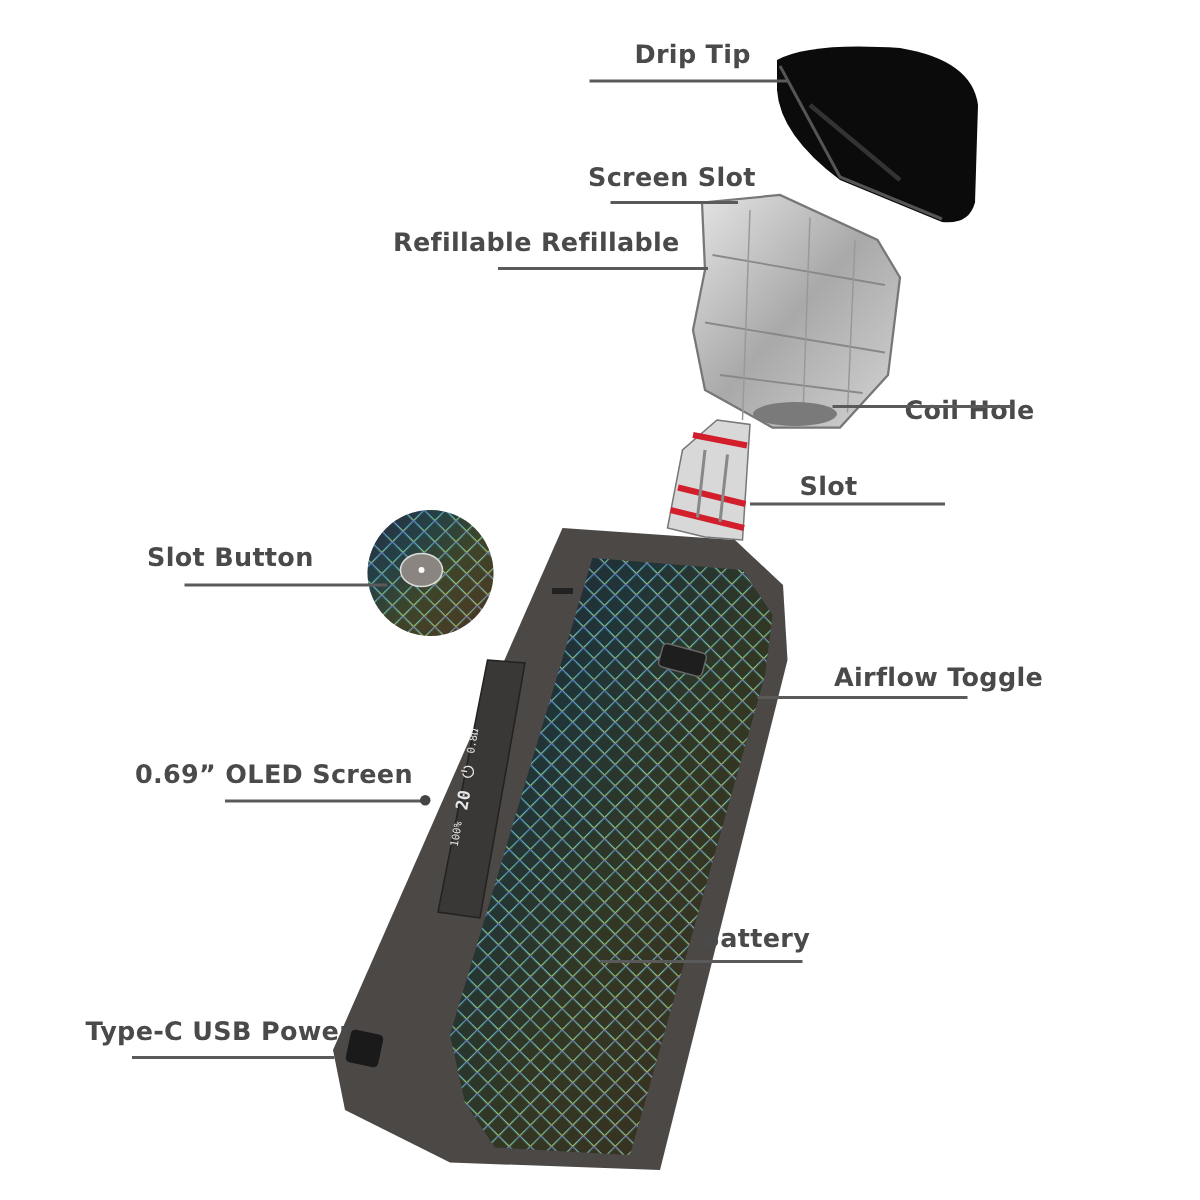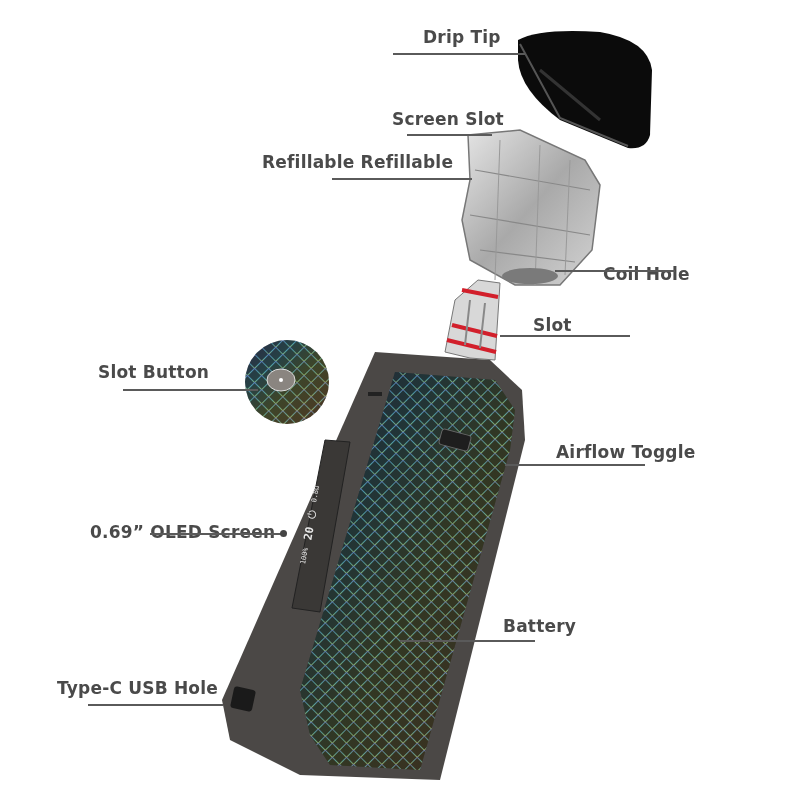--- a/index.html
+++ b/index.html
@@ -101,22 +101,22 @@
 
   <span class="label" style="left:533px; top:315px;">Slot</span>
   <div class="leader" style="left:500px; top:335px; width:130px;"></div>
 
   <span class="label" style="left:98px; top:362px;">Slot Button</span>
   <div class="leader" style="left:123px; top:389px; width:135px;"></div>
 
   <span class="label" style="left:512px; top:442px;margin-left:44px;">Airflow Toggle</span>
   <div class="leader" style="left:505px; top:464px; width:140px;"></div>
 
-  <span class="label" style="left:90px; top:507px;margin-top:15px;">0.69” OLED Screen</span>
+  <span class="label" style="left:90px; top:507px;">0.69” OLED Screen</span>
   <div class="leader" style="left:150px; top:533px; width:132px;"></div>
   <div class="dot" style="left:280px; top:530px;"></div>
 
-  <span class="label" style="left:467px; top:616px;margin-left:36px;">Battery</span>
+  <span class="label" style="left:467px; top:616px;">Battery</span>
   <div class="leader" style="left:400px; top:640px; width:135px;"></div>
 
-  <span class="label" style="left:57px; top:678px;">Type-C USB Hole</span>
+  <span class="label" style="left:57px; top:678px;">Type-C USB Power</span>
   <div class="leader" style="left:88px; top:704px; width:135px;"></div>
 </div>
 
 </body></html>

